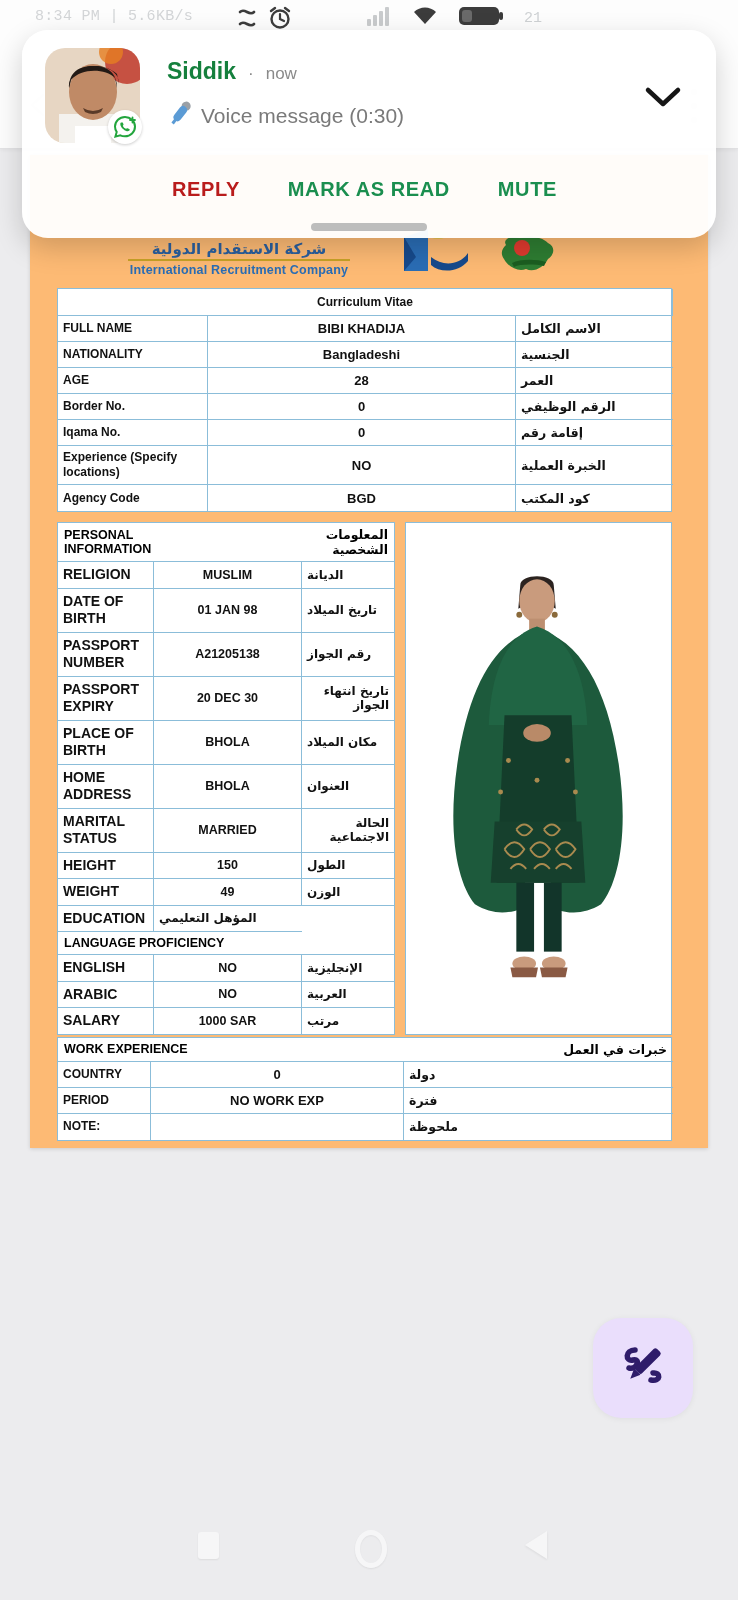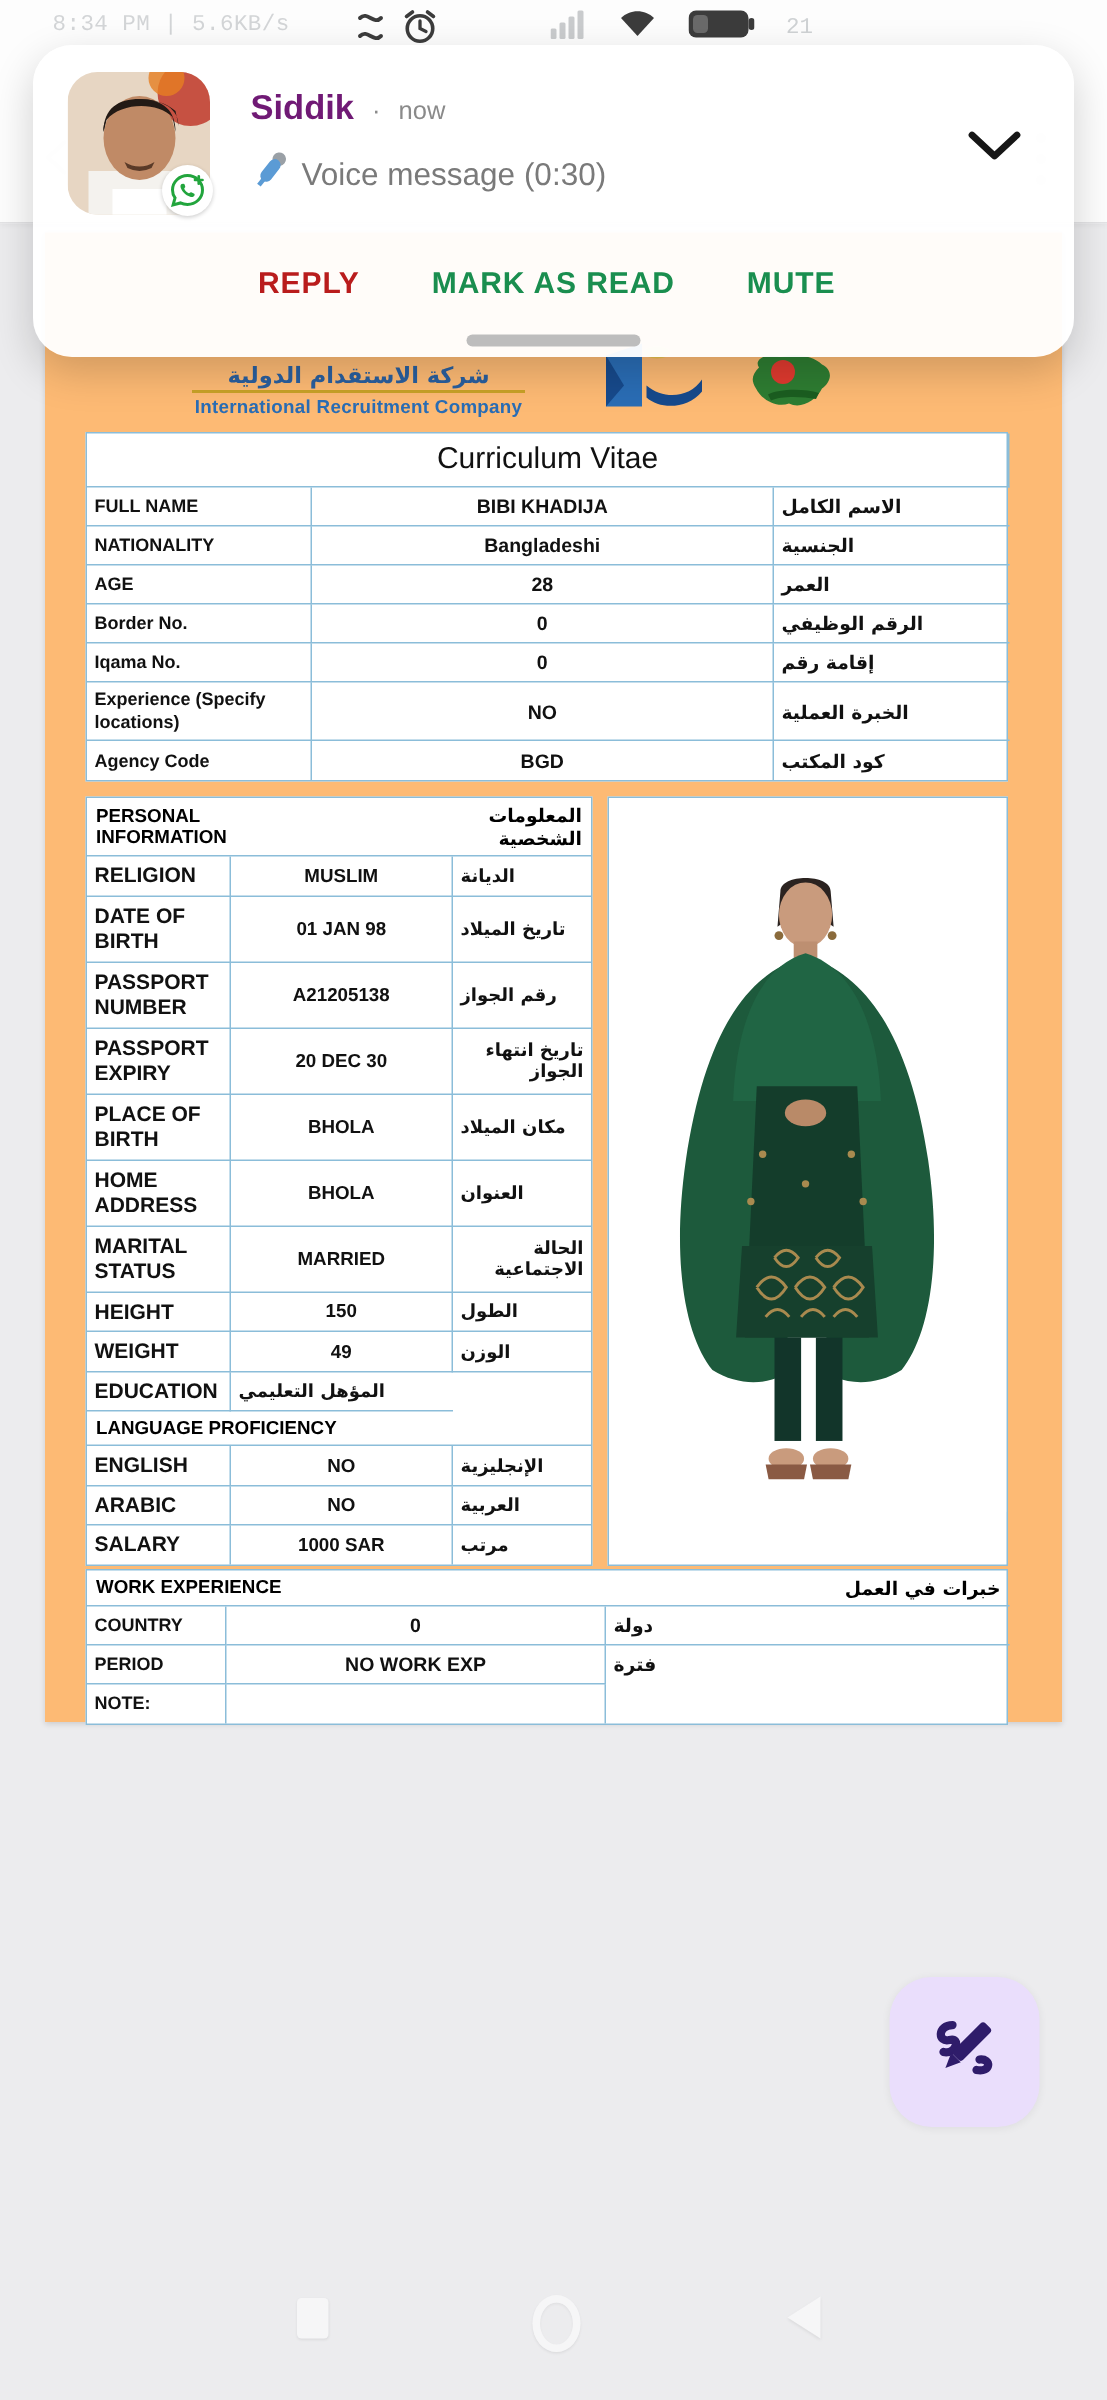--- a/index.html
+++ b/index.html
@@ -52,35 +52,35 @@
   .val{font-size:13px;font-weight:bold;justify-content:center;text-align:left;
     font-family:"Liberation Sans","DejaVu Sans",sans-serif;}
   .t2 .val{font-size:12.5px;}
   .ara{font-family:"DejaVu Sans",sans-serif;font-size:12.5px;font-weight:bold;
     justify-content:flex-end;direction:rtl;text-align:right;}
   .t2 .ara{font-size:12px;}
   .full{grid-column:1 / -1;display:flex;justify-content:space-between;align-items:center;
     padding:4px 6px;border-bottom:1px solid #8bbdd9;gap:47px;}
   .full .fl{font-size:12.5px;font-weight:bold;}
   .full .fr{font-family:"DejaVu Sans",sans-serif;font-size:12.5px;font-weight:bold;direction:rtl;}
-  .title-cell{grid-column:1 / -1;justify-content:center;text-align:right;font-size:20px;
-    font-weight:normal;padding:6px;border-bottom:1px solid #8bbdd9;display:flex;align-items:center;}
+  .title-cell{grid-column:1 / -1;justify-content:center;text-align:right;font-size:12px;
+    font-weight:bold;padding:6px;border-bottom:1px solid #8bbdd9;display:flex;align-items:center;}
   .salary-big{font-size:14px;}
   .mid{display:flex;align-items:stretch;margin-top:10px;}
   .photo-cell{flex:1;margin-left:10px;border:1px solid #8bbdd9;background:#fff;position:relative;overflow:hidden;}
   .photo-cell svg{position:absolute;left:0;top:0;width:100%;height:100%;}
 
   
   .notif{position:absolute;left:22px;top:30px;width:694px;height:208px;background:rgba(255,255,255,.96);
     border-radius:26px;box-shadow:0 10px 28px rgba(0,0,0,.18);z-index:10;}
   .avatar{position:absolute;left:23px;top:18px;width:95px;height:95px;border-radius:20px;overflow:hidden;}
   .wa-badge{position:absolute;left:86px;top:80px;width:34px;height:34px;border-radius:50%;
     background:#fff;box-shadow:0 1px 3px rgba(0,0,0,.2);display:flex;align-items:center;justify-content:center;}
   .n-title{position:absolute;left:145px;top:28px;display:flex;align-items:baseline;gap:12px;}
-  .n-sender{font-size:23px;font-weight:bold;color:#701a75;}
+  .n-sender{font-size:23px;font-weight:bold;color:#15803d;}
   .n-dot,.n-time{font-size:17px;color:#8a8a8a;}
   .n-msg{position:absolute;left:147px;top:70px;display:flex;align-items:center;gap:10px;}
   .n-msg-text{font-size:21px;color:#7a7a7a;}
   .n-chevron{position:absolute;left:622px;top:56px;}
   .n-actions{position:absolute;left:0;top:140px;width:100%;display:flex;padding-left:150px;box-sizing:border-box;}
   .n-act{font-size:20px;font-weight:bold;letter-spacing:.6px;border:none;background:none;
     padding:8px 0;cursor:pointer;}
   .a1{margin-right:48px;} .a2{margin-right:48px;}
   .n-pill{position:absolute;left:50%;transform:translateX(-50%);bottom:7px;width:116px;height:8px;
     border-radius:4px;background:#bdbdbd;}
@@ -320,20 +320,21 @@
           <span class="fr">خبرات في العمل</span>
         </div>
         <div class="cell lab c1">COUNTRY</div>
         <div class="cell val c2">0</div>
         <div class="cell ara c3">دولة</div>
         <div class="cell lab c1">PERIOD</div>
         <div class="cell val c2">NO WORK EXP</div>
         <div class="cell ara c3">فترة</div>
         <div class="cell lab c1">NOTE:</div>
         <div class="cell val c2"></div>
+        <div class="cell ara c3">ملحوظة</div>
       </div>
   </div>
 </div>
 
 <div class="notif">
   <div class="avatar">
     <svg viewBox="0 0 96 96" width="96" height="96">
       <rect width="96" height="96" fill="#e7d6c3"></rect>
       <circle cx="82" cy="14" r="22" fill="#c0392b" opacity=".85"></circle>
       <circle cx="66" cy="4" r="12" fill="#e67e22" opacity=".8"></circle>

